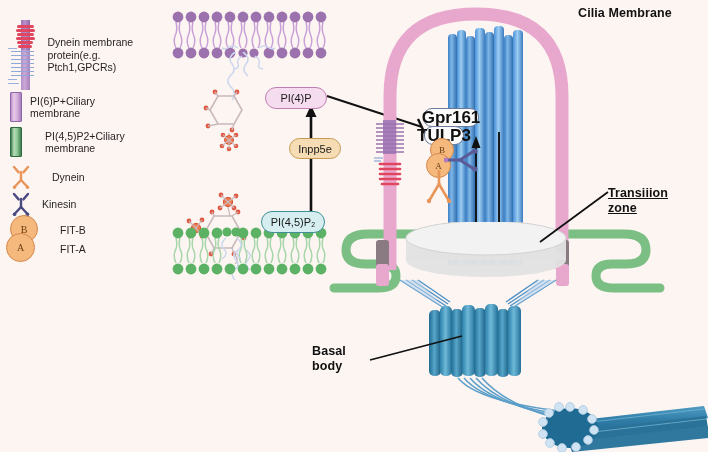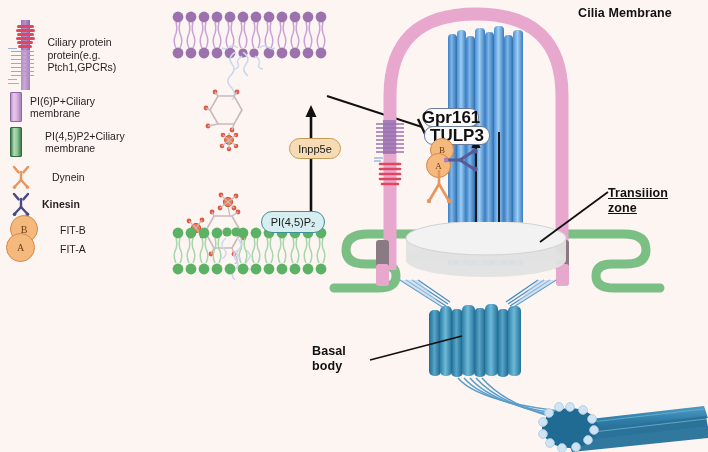--- a/index.html
+++ b/index.html
@@ -81,21 +81,21 @@
         <div class="comb" style="left:3px;top:41px;width:23px;"></div>
         <div class="comb" style="left:3px;top:45px;width:23px;"></div>
         <div class="comb" style="left:3px;top:49px;width:23px;"></div>
         <div class="comb" style="left:3px;top:53px;width:23px;"></div>
         <div class="comb" style="left:3px;top:57px;width:23px;"></div>
         <div class="comb short" style="left:0px;top:30px;width:9px;"></div>
         <div class="comb short" style="left:0px;top:61px;width:9px;"></div>
         <div class="comb short" style="left:0px;top:65px;width:11px;"></div>
       </div>
       <div class="leg-text two" style="margin-left:6px;">
-        <div>Ciliary protein</div>
+        <div>Dynein membrane</div>
         <div>protein(e.g. Ptch1,GPCRs)</div>
       </div>
     </div>
 
     <div class="leg-row" style="left:10px;top:92px;">
       <div class="sw sw-pip"></div>
       <div class="leg-text two" style="margin-left:8px;">
         <div>PI(6)P+Ciliary</div>
         <div>membrane</div>
       </div>
@@ -119,21 +119,21 @@
             <path d="M11 15 L4.5 22"></path>
               <path d="M11 15 L17.5 22"></path>
           </g>
           <circle cx="4.5" cy="22.3" r="1.7" fill="#e8955a"></circle>
           <circle cx="17.5" cy="22.3" r="1.7" fill="#e8955a"></circle>
         </svg>
       </div>
       <div class="leg-text" style="margin-left:20px;">Dynein</div>
     </div>
 
-    <div class="leg-row" style="left:10px;top:192px;font-weight:bold;">
+    <div class="leg-row" style="left:10px;top:192px;">
       <div class="motor">
         <svg width="22" height="24" viewBox="0 0 22 24">
           <g stroke="#4a4a82" stroke-width="2.4" fill="none" stroke-linecap="round">
             <path d="M4 2 L8.6 7.4"></path>
               <path d="M18 2 L13.4 7.4"></path>
             <path d="M11 7 L11 15"></path>
             <path d="M11 15 L4.5 22"></path>
               <path d="M11 15 L17.5 22"></path>
           </g>
           <circle cx="4.5" cy="22.3" r="1.8" fill="#4a4a82"></circle>
@@ -377,20 +377,21 @@
         <path d="M67 14 q7 6 2 11 q-5 5 2 10"></path>
       </g>
     </svg>
   </div>
 
   <svg class="abs" style="left:300px;top:100px;" width="26" height="120">
     <path d="M11 118 L11 14" stroke="#111" stroke-width="2.6" fill="none"></path>
     <path d="M11 5 L5.5 17 L16.5 17 Z" fill="#111"></path>
   </svg>
 
+  <div class="pill pill-pip" style="left:265px;top:87px;width:62px;height:22px;">PI(4)P</div>
 
   <div class="pill pill-inpp" style="left:289px;top:138px;width:52px;height:21px;">Inpp5e</div>
 
   <div class="pill pill-pip2" style="left:261px;top:211px;width:64px;height:22px;">PI(4,5)P₂</div>
 
   <svg class="abs" style="left:326px;top:92px;" width="110" height="46">
     <path d="M1 4 L96 35" stroke="#111" stroke-width="1.9" fill="none"></path>
     <path d="M92 27 L100 44" stroke="#111" stroke-width="2.4" fill="none"></path>
   </svg>
 
@@ -467,21 +468,21 @@
   <svg class="abs" style="left:470px;top:132px;" width="14" height="124">
     <path d="M6 122 L6 14" stroke="#111" stroke-width="1.9" fill="none"></path>
     <path d="M6 4 L1.5 16 L10.5 16 Z" fill="#111"></path>
   </svg>
   <svg class="abs" style="left:492px;top:132px;" width="14" height="124">
     <path d="M7 0 L7 110" stroke="#111" stroke-width="1.9" fill="none"></path>
     <path d="M7 122 L2.5 110 L11.5 110 Z" fill="#111"></path>
   </svg>
 
   <div class="pill pill-wht b" style="left:423px;top:108px;width:56px;height:19px;">Gpr161</div>
-  <div class="pill pill-wht b" style="left:424px;top:126px;width:66px;height:19px;">TULP3</div>
+  <div class="pill pill-wht b" style="left:424px;top:126px;width:40px;height:19px;">TULP3</div>
 
   <div class="abs" style="left:424px;top:138px;width:44px;height:42px;">
     <div class="fit-c" style="left:6px;top:0px;width:22px;height:22px;font-size:9px;">B</div>
     <div class="fit-c" style="left:2px;top:15px;width:23px;height:23px;font-size:9px;">A</div>
   </div>
 
   <svg class="abs" style="left:424px;top:170px;" width="30" height="34">
     <g stroke="#e8955a" stroke-width="2.6" fill="none" stroke-linecap="round">
       <path d="M15 0 L15 14"></path>
       <path d="M15 14 L5 31"></path>

